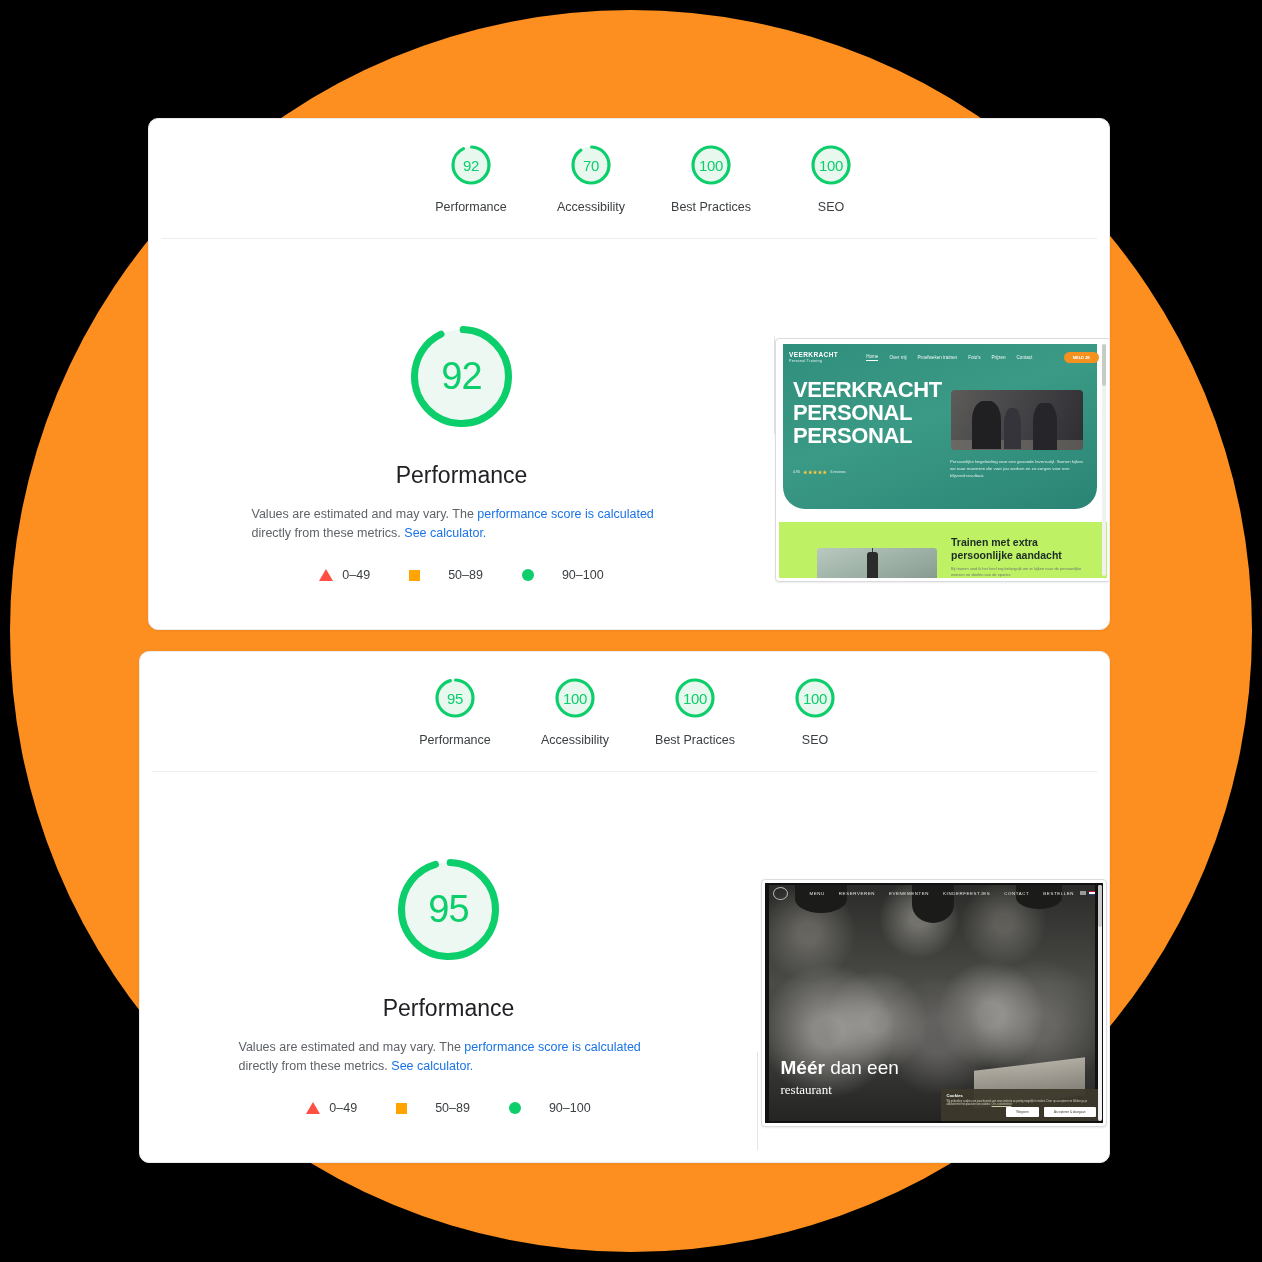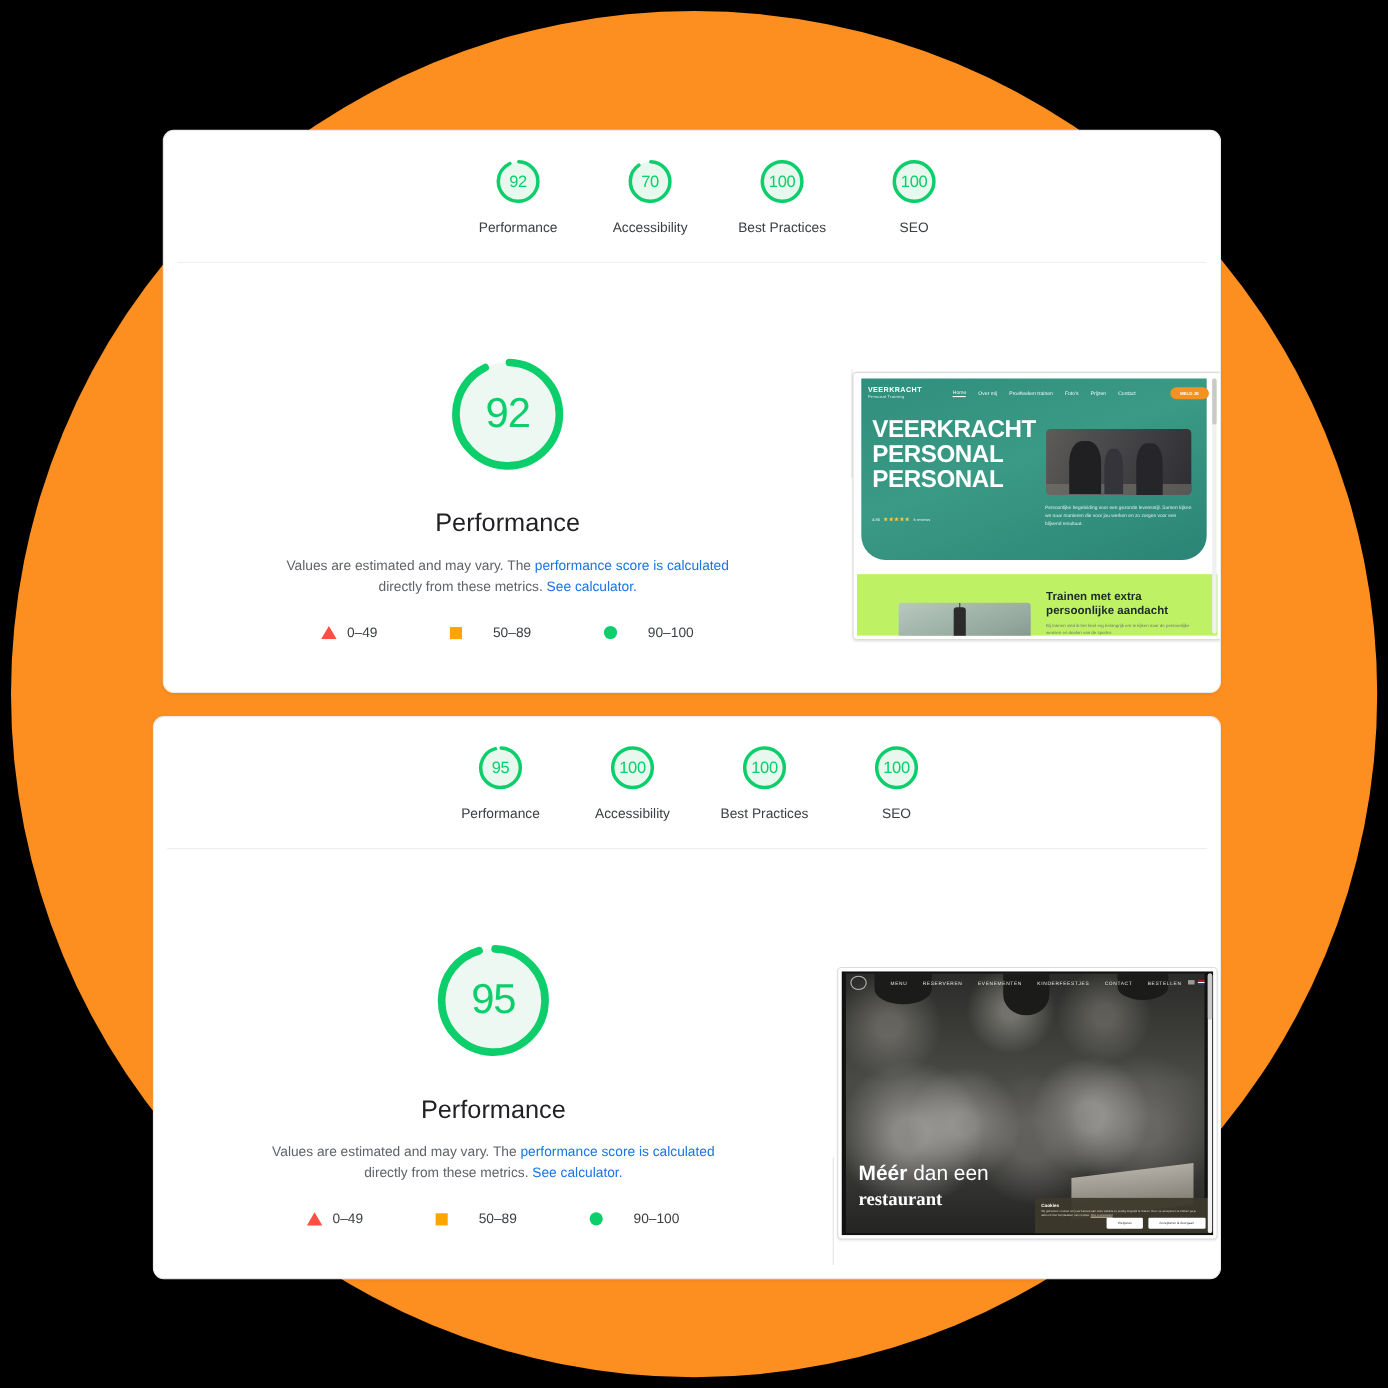--- a/index.html
+++ b/index.html
@@ -88,38 +88,38 @@
   }
   .metric-title{
     margin-top:28px;
     font-size:23px;
     color:#202124;
     font-weight:400;
   }
   .disclaimer{
     margin-top:16px;
     width:420px;
-    text-align:center;
+    text-align:left;
     font-size:12.5px;
     line-height:19px;
     color:#5f6368;
   }
   .disclaimer a{color:#1a73e8;text-decoration:none;}
   .legend{
     margin-top:25px;
     display:flex;
     align-items:center;
     gap:0;
   }
   .legend-item{
     display:flex;align-items:center;
     gap:9px;
     font-size:12.5px;color:#3c4043;
   }
-  .legend-item + .legend-item{margin-left:66px;gap:28px;}
+  .legend-item + .legend-item{margin-left:39px;gap:28px;}
   .sw-tri{
     width:0;height:0;
     border-left:7px solid transparent;
     border-right:7px solid transparent;
     border-bottom:12px solid #FF4E42;
   }
   .sw-sq{width:11px;height:11px;background:#FFA400;}
   .sw-dot{width:12px;height:12px;border-radius:50%;background:#0CCE6B;}
 
   .v-divider{
@@ -266,21 +266,21 @@
   .rs-lang{margin-left:auto;display:flex;gap:3px;align-items:center;}
   .rs-lang i{display:block;width:6px;height:4px;background:#9a9a96;}
   .rs-lang i.nl{background:linear-gradient(180deg,#c8102e 33%,#fff 33% 66%,#21468b 66%);}
   .rs-head{
     position:absolute;left:16px;bottom:22px;
     color:#fff;line-height:22px;
   }
   .rs-head .l1{font-size:19px;font-family:Liberation Sans, sans-serif;}
   .rs-head .l1 b{font-weight:bold;}
   .rs-head .l1 span{font-weight:400;}
-  .rs-head .l2{font-size:17px;font-family:"Liberation Serif", serif;font-weight:700;}
+  .rs-head .l2{font-size:13px;font-family:"Liberation Serif", serif;font-weight:400;}
   .rs-cookie{
     position:absolute;right:2px;bottom:2px;width:160px;height:32px;
     background:rgba(61,57,44,.94);
     padding:4px 6px;box-sizing:border-box;
   }
   .rs-cookie .t{font-size:4.2px;color:#fff;font-weight:bold;margin-bottom:2px;}
   .rs-cookie .b{font-size:2.6px;color:#d8d5c8;line-height:3.4px;}
   .rs-cookie .b u{color:#cfc9ae;}
   .rs-cookie .btns{position:absolute;right:5px;bottom:4px;display:flex;gap:5px;}
   .rs-cookie .btns span{

